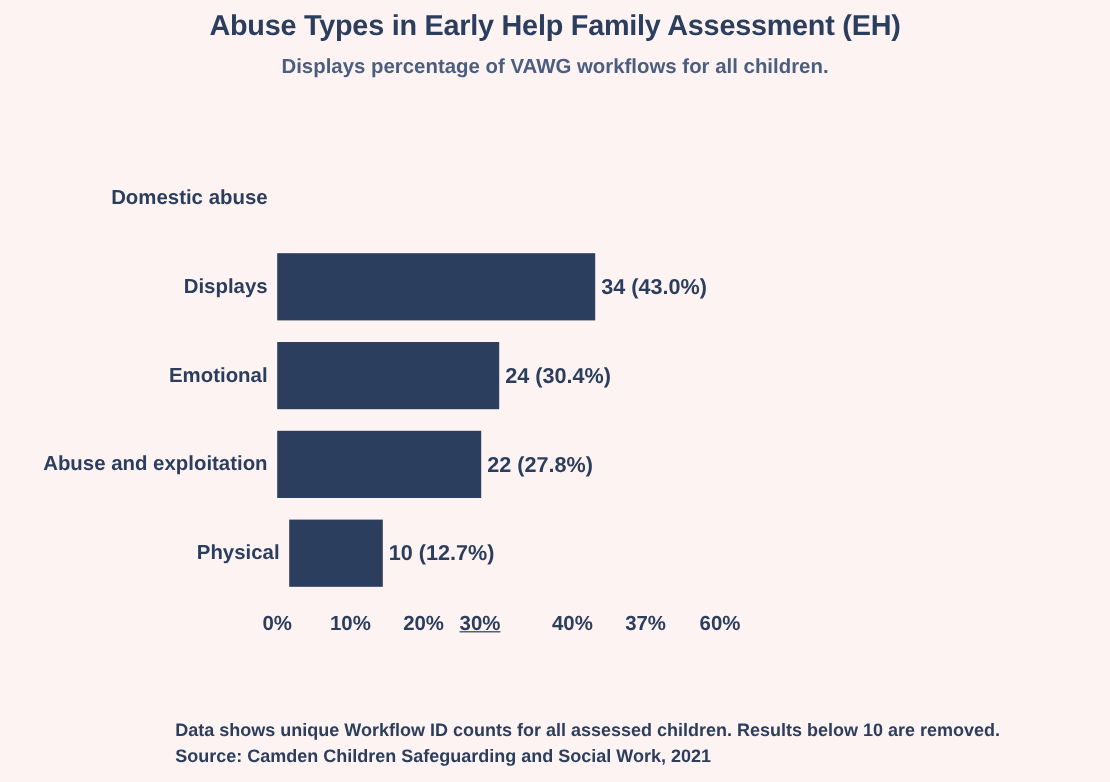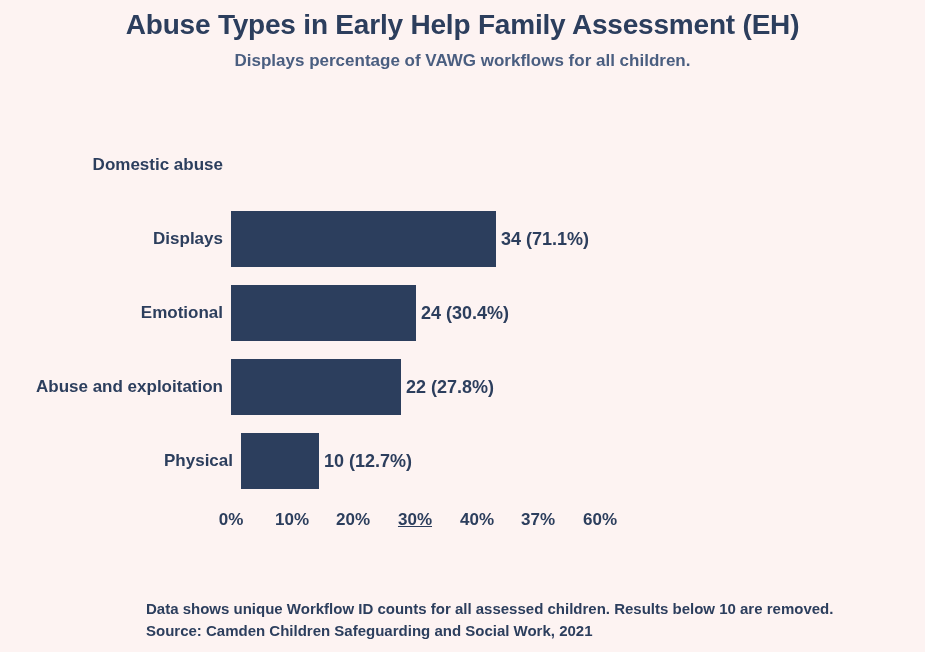--- a/index.html
+++ b/index.html
@@ -16,21 +16,21 @@
     position: relative;
   }
   .chart-wrap {
     position: relative;
     width: 925px;
     height: 652px;
     box-sizing: border-box;
   }
   .title {
     text-align: center;
-    font-size: 28px;
+    font-size: 24px;
     font-weight: bold;
     color: #2c3e5d;
     letter-spacing: -0.2px;
     padding-top: 8px;
     line-height: 1.2;
   }
   .subtitle {
     text-align: center;
     font-size: 17px;
     font-weight: bold;
@@ -122,21 +122,21 @@
   <div class="plot">
 
     <div class="row" style="top:20px;">
       <div class="cat-label">Domestic abuse</div>
     </div>
 
     <div class="row" style="top:94px;">
       <div class="cat-label">Displays</div>
       <div class="bar-area">
         <div class="bar" style="width:265px;"></div>
-        <div class="bar-value">34 (71.1%)</div>
+        <div class="bar-value">34 (43.0%)</div>
       </div>
     </div>
 
     <div class="row" style="top:168px;">
       <div class="cat-label">Emotional</div>
       <div class="bar-area">
         <div class="bar" style="width:185px;"></div>
         <div class="bar-value">24 (30.4%)</div>
       </div>
     </div>
@@ -156,21 +156,21 @@
         <div class="bar-value">10 (12.7%)</div>
       </div>
     </div>
 
   </div>
 
   <div class="axis">
     <span class="tick" style="left:0px;">0%</span>
     <span class="tick" style="left:61px;">10%</span>
     <span class="tick" style="left:122px;">20%</span>
-    <span class="tick" style="left:184px;text-decoration:underline;">30%</span>
+    <span class="tick" style="left:169px;text-decoration:underline;">30%</span>
     <span class="tick" style="left:246px;">40%</span>
     <span class="tick" style="left:307px;">37%</span>
     <span class="tick" style="left:369px;">60%</span>
   </div>
 
   <div class="footer">
     <div>Data shows unique Workflow ID counts for all assessed children. Results below 10 are removed.</div>
     <div>Source: Camden Children Safeguarding and Social Work, 2021</div>
   </div>
 

